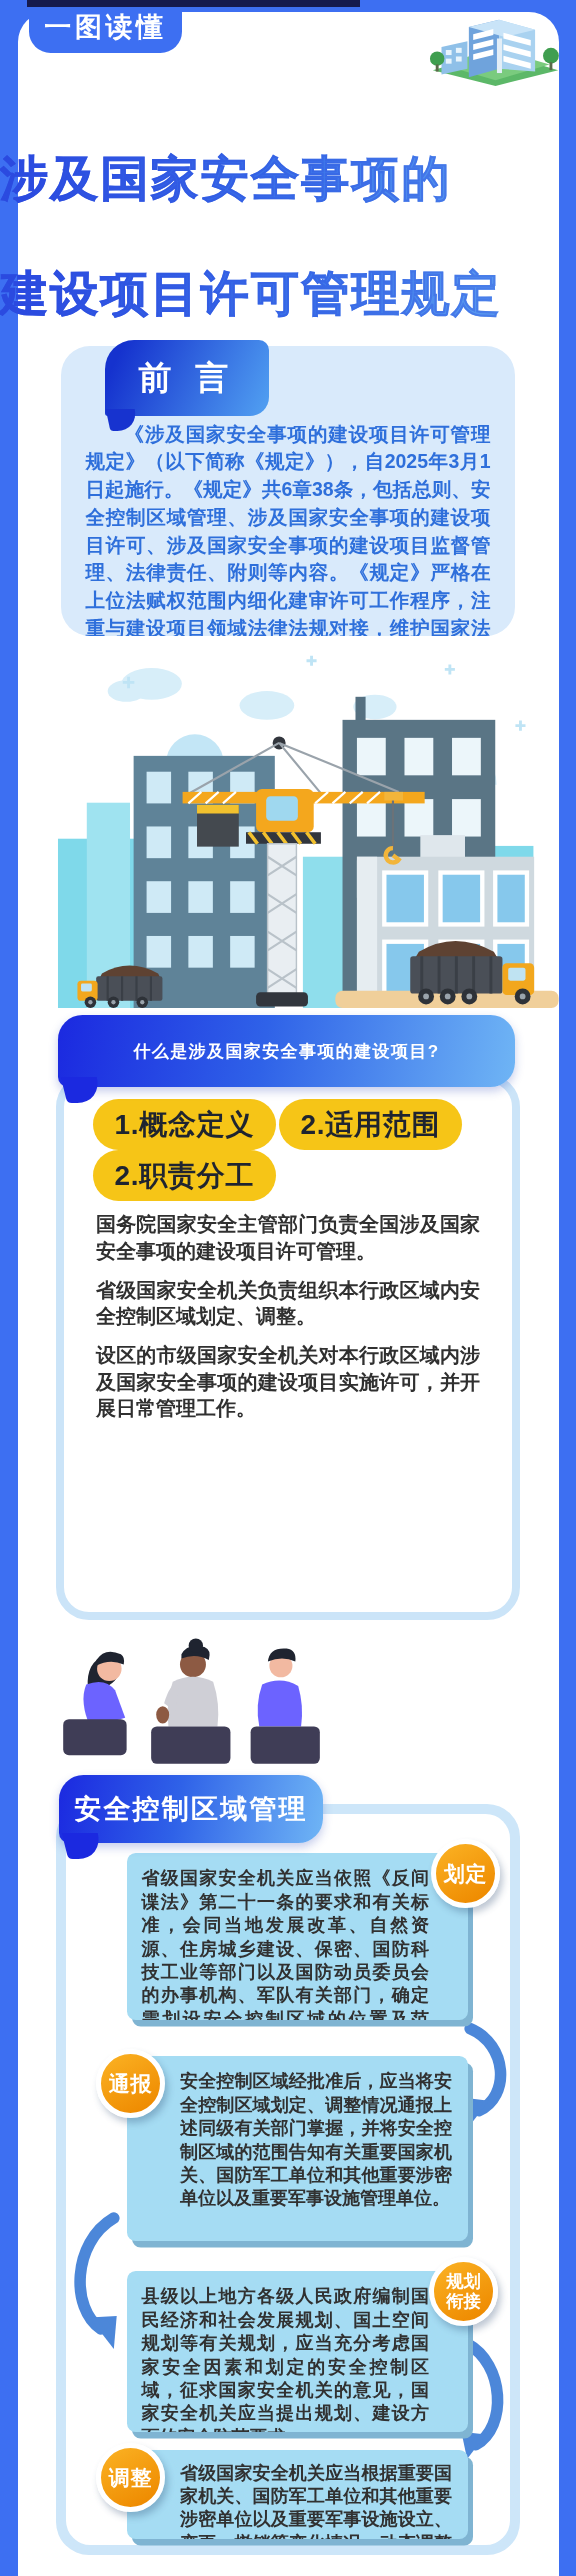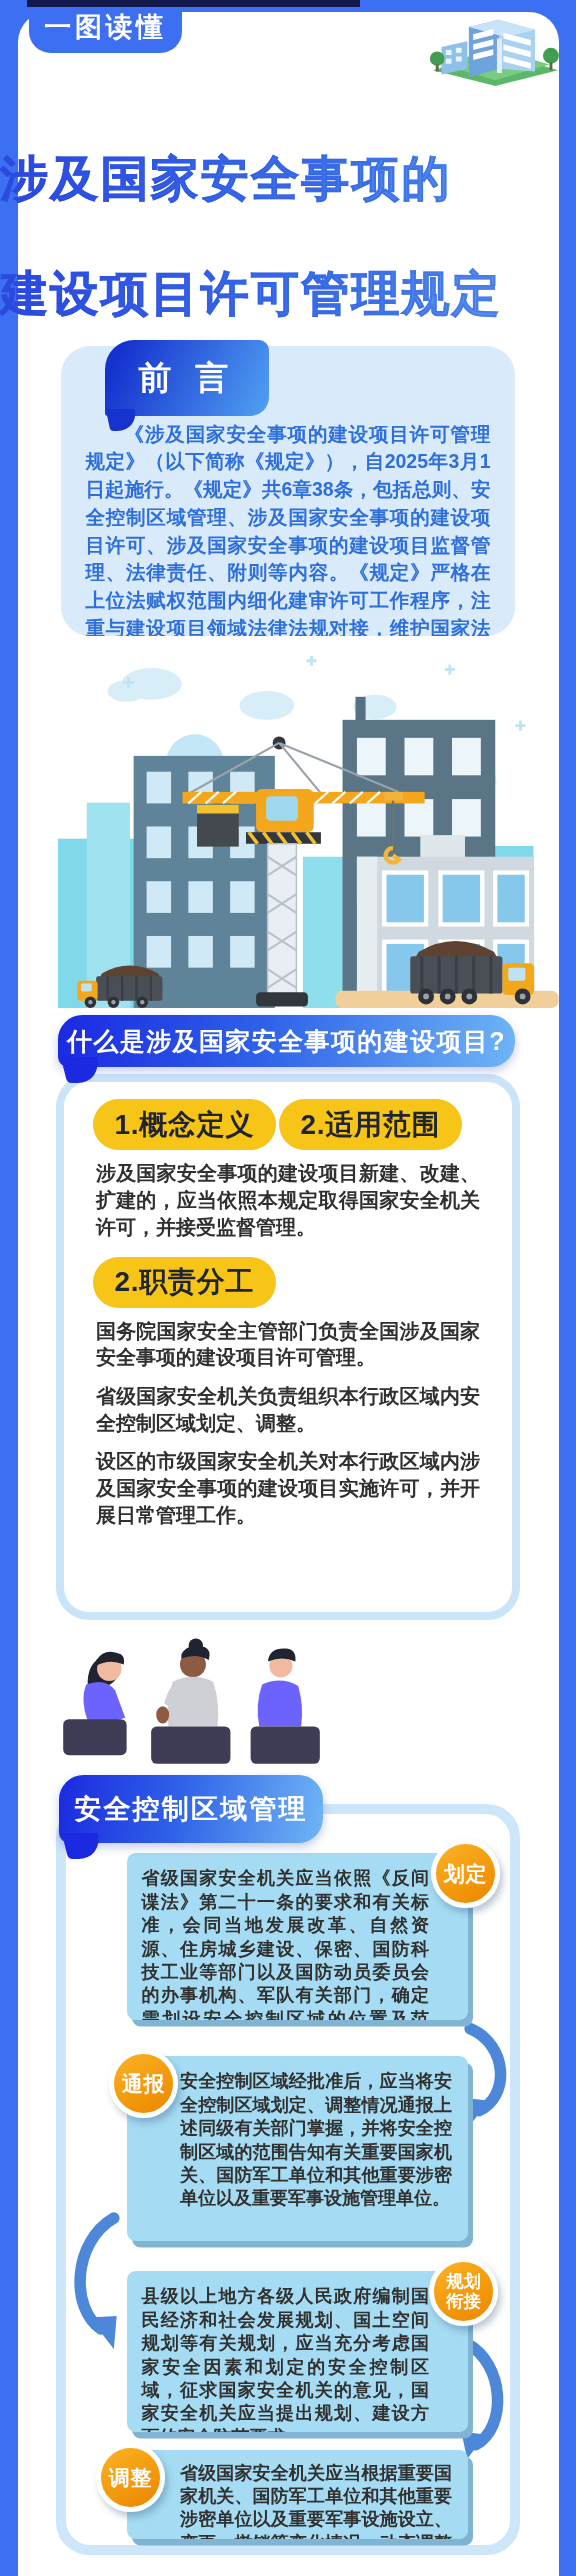--- a/index.html
+++ b/index.html
@@ -39,21 +39,21 @@
 
   .construction-illu{position:absolute;left:18px;top:619px;width:541px;height:389px;z-index:1;}
 
   
   .banner{position:absolute;background:linear-gradient(100deg,#1B29E0 0%,#2F62E8 45%,#6FB5F5 100%);
     border-radius:24.5px 24.5px 24.5px 10px;display:flex;align-items:center;justify-content:center;
     color:#fff;font-weight:900;z-index:4;white-space:nowrap;
     box-shadow:0 4.3px 10px rgba(27,55,180,.25);}
   .banner::after{content:"";position:absolute;left:5.8px;bottom:-16px;width:36px;height:26px;
     background:#1B29E0;border-radius:0 0 33px 5.8px;transform:skewX(14deg);z-index:-1;}
-  .q-banner{left:58px;top:1015px;width:457px;height:52px;font-size:25px;letter-spacing:1.4px;}
+  .q-banner{left:58px;top:1015px;width:457px;height:72px;font-size:17px;letter-spacing:1.4px;}
   .cz-banner{left:59px;top:1775px;width:264px;height:68px;font-size:27px;letter-spacing:2.2px;}
 
   
   .def-card{position:absolute;left:56px;top:1074px;width:464px;height:546px;box-sizing:border-box;
     background:#fff;border:8.7px solid #CBE4F8;border-radius:33px;z-index:2;
     padding:17.3px 29px 11.5px;overflow:hidden;}
   .pill{display:inline-block;background:#F6C517;color:#1F2430;font-size:28px;font-weight:900;
     padding:6.5px 21.6px;border-radius:29px;letter-spacing:0.7px;}
   .def-para{font-size:20px;font-weight:700;color:#303030;line-height:1.34;text-align:justify;
     word-break:break-all;margin:10px 2.9px 16px;}
@@ -251,21 +251,20 @@
   </g>
 </svg>
 
 <div class="banner q-banner">
   <span>什么是涉及国家安全事项的建设项目?</span>
 </div>
 
 <div class="def-card">
   <div class="pill">1.概念定义</div>
   <div class="pill">2.适用范围</div>
-  <p class="def-para">涉及国家安全事项的建设项目新建、改建、扩建的，应当依照本规定取得国家安全机关许可，并接受监督管理。</p>
   <div class="pill">2.职责分工</div>
   <p class="def-para">国务院国家安全主管部门负责全国涉及国家安全事项的建设项目许可管理。</p>
   <p class="def-para">省级国家安全机关负责组织本行政区域内安全控制区域划定、调整。</p>
   <p class="def-para">设区的市级国家安全机关对本行政区域内涉及国家安全事项的建设项目实施许可，并开展日常管理工作。</p>
   
 </div>
 
 <svg class="people-illu" viewBox="0 0 430 205">
   <g>
     <path d="M86 30 q-26 8 -24 44 q2 36 18 66 l10 -4 q-8 -34 -4 -62 q22 -10 20 -30 z" fill="#1F2430"></path>
@@ -306,21 +305,21 @@
   </div>
 
   <svg class="arrow" style="left:404px;top:216px;" width="52" height="108" viewBox="0 0 72 150">
     <path d="M14 12 C66 34 70 106 26 126" stroke="#4C87D9" stroke-width="16" fill="none" stroke-linecap="round"></path>
     <polygon points="40,112 14,146 6,108" fill="#4C87D9"></polygon>
   </svg>
 
   <div class="step-box" style="top:252px;height:185px;padding:14.4px 16px 10px 53px;">
     <span>安全控制区域经批准后，应当将安全控制区域划定、调整情况通报上述同级有关部门掌握，并将安全控制区域的范围告知有关重要国家机关、国防军工单位和其他重要涉密单位以及重要军事设施管理单位。</span>
   </div>
-  <div class="badge big-text" style="left:53px;top:245px;text-align:right;">
+  <div class="badge big-text" style="left:40px;top:245px;text-align:right;">
     <span>通报</span>
   </div>
 
   <svg class="arrow" style="left:13px;top:404px;" width="58" height="144" viewBox="0 0 80 200">
     <path d="M62 14 C4 48 2 140 44 168" stroke="#4C87D9" stroke-width="16" fill="none" stroke-linecap="round"></path>
     <polygon points="28,152 62,196 66,150" fill="#4C87D9"></polygon>
   </svg>
 
   <div class="step-box" style="top:467px;height:161px;padding:14.4px 39px 10px 14.4px;">
     <span>县级以上地方各级人民政府编制国民经济和社会发展规划、国土空间规划等有关规划，应当充分考虑国家安全因素和划定的安全控制区域，征求国家安全机关的意见，国家安全机关应当提出规划、建设方面的安全防范要求。</span>

